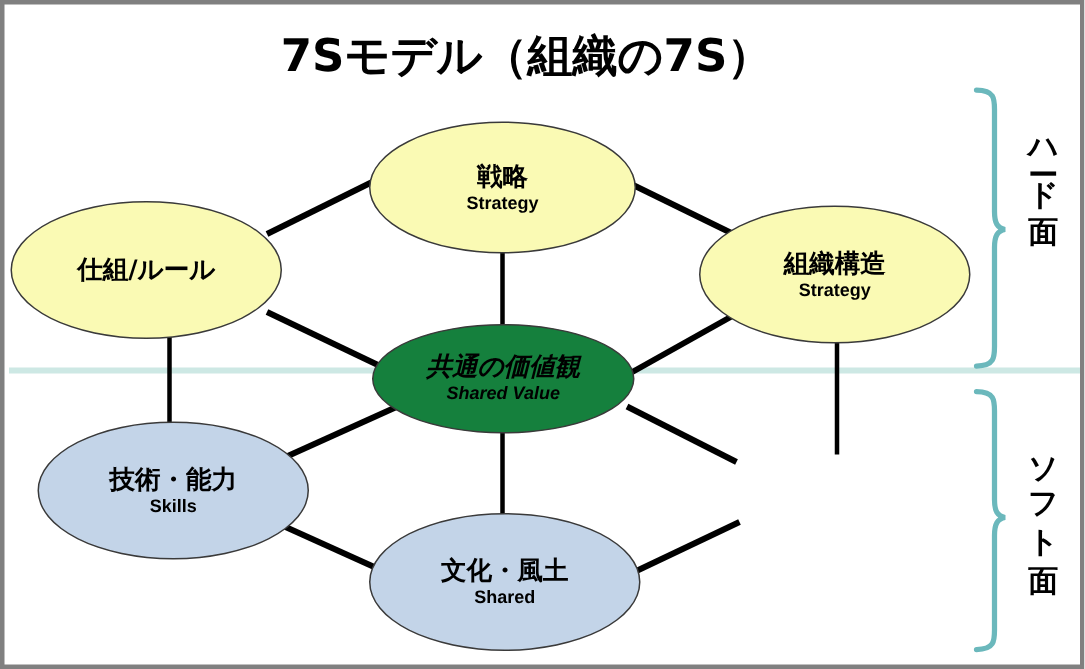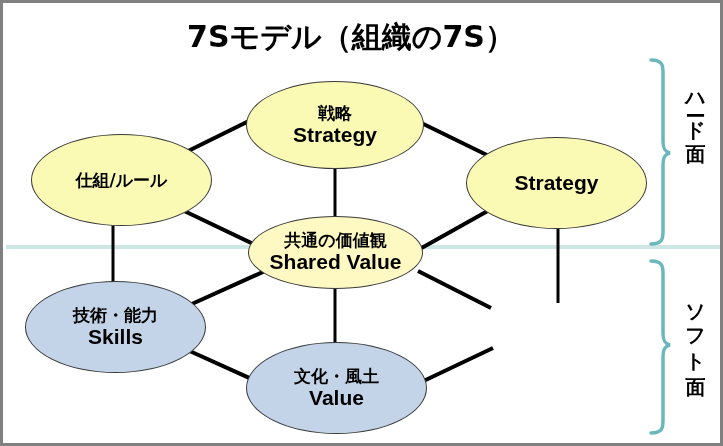--- a/index.html
+++ b/index.html
@@ -52,28 +52,28 @@
     border: 1px solid #3a3a3a;
   }
   .node .jp {
     font-size: 17px;
     font-weight: bold;
     line-height: 1.18;
     font-family: "DejaVu Sans", "Liberation Sans", sans-serif;
     white-space: nowrap;
   }
   .node .en {
-    font-size: 21px;
+    font-size: 12px;
     font-weight: bold;
     line-height: 1.18;
     font-family: "Liberation Sans", sans-serif;
     white-space: nowrap;
   }
   .node.hard  { background: #fafab4; }
-  .node.core  { background: #fef9c3; }
+  .node.core  { background: #15803d; font-style: italic; }
   .node.soft  { background: #c3d4e8; }
 
   .side-label {
     position: absolute;
     writing-mode: vertical-rl;
     text-orientation: upright;
     font-size: 20px;
     font-weight: bold;
     color: #000000;
     letter-spacing: 1px;
@@ -113,41 +113,42 @@
              C 662 343 660 346 660 354 L 660 417 C 660 424 660 430 648 430" stroke="#6BB8BC" stroke-width="3.5" fill="none" stroke-linecap="round"></path>
   </svg>
 
   <div class="title">7Sモデル（組織の7S）</div>
 
   <div class="node hard" style="left:243px; top:78px; width:178px; height:88px;">
     <span class="jp">戦略</span>
     <span class="en">Strategy</span>
   </div>
 
-  <div class="node hard" style="left:28px; top:131px; width:181px; height:92px;">
+  <div class="node hard" style="left:4px; top:131px; width:181px; height:92px;">
     <span class="jp">仕組/ルール</span>
   </div>
 
   <div class="node hard" style="left:463px; top:134px; width:181px; height:92px;">
+    <span class="jp">組織構造</span>
     <span class="en">Strategy</span>
   </div>
 
   <div class="node core" style="left:245px; top:213px; width:175px; height:73px;">
     <span class="jp">共通の価値観</span>
     <span class="en">Shared  Value</span>
   </div>
 
   <div class="node soft" style="left:22px; top:278px; width:181px; height:92px;">
     <span class="jp">技術・能力</span>
     <span class="en">Skills</span>
   </div>
 
   <div class="node soft" style="left:243px; top:339px; width:181px; height:92px;">
     <span class="jp">文化・風土</span>
-    <span class="en">Value</span>
+    <span class="en">Shared</span>
   </div>
 
 
   <div class="side-label" style="left:683px; top:78px;">ハード面</div>
 
   <div class="side-label" style="left:683px; top:288px;">ソフト面</div>
 
 </div>
 
 </body></html>

